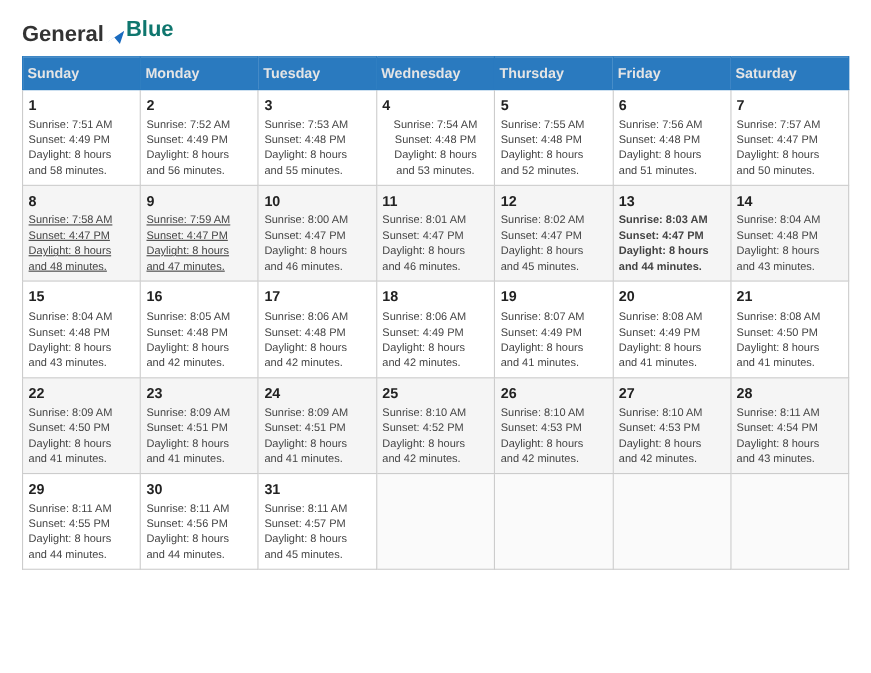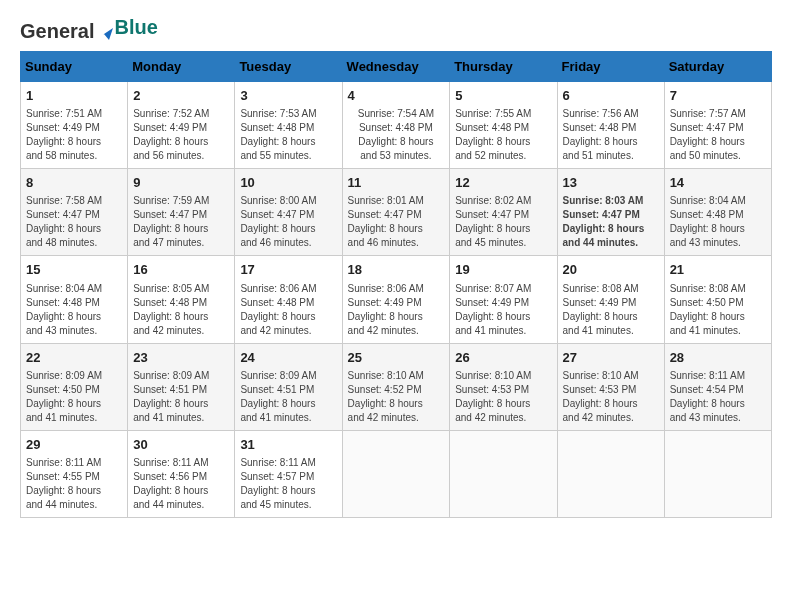--- a/index.html
+++ b/index.html
@@ -34,21 +34,21 @@
       color: #555;
       margin-top: 2px;
     }
     .calendar {
       width: 100%;
       border-collapse: collapse;
       font-size: 11px;
     }
     .calendar thead th {
       background-color: #2a7abf;
-      color: #000000;
+      color: #e5e5e5;
       padding: 7px 4px;
       text-align: left;
       font-size: 13px;
       font-weight: bold;
       border: 1px solid #2a7abf;
     }
     .calendar tbody td {
       vertical-align: top;
       padding: 5px 5px;
       border: 1px solid #ccc;
@@ -155,28 +155,28 @@
           <span class="day-num">7</span>
           <div class="day-info" style="white-space: pre-line;">Sunrise: 7:57 AM
 Sunset: 4:47 PM
 Daylight: 8 hours
 and 50 minutes.</div>
         </td>
       </tr>
       <tr>
         <td>
           <span class="day-num">8</span>
-          <div class="day-info" style="white-space: pre-line;">Sunrise: 7:58 AM
+          <div class="day-info" style="white-space: pre-line; text-decoration: underline;">Sunrise: 7:58 AM
 Sunset: 4:47 PM
 Daylight: 8 hours
 and 48 minutes.</div>
         </td>
         <td>
           <span class="day-num">9</span>
-          <div class="day-info" style="white-space: pre-line;">Sunrise: 7:59 AM
+          <div class="day-info" style="white-space: pre-line; text-decoration: underline;">Sunrise: 7:59 AM
 Sunset: 4:47 PM
 Daylight: 8 hours
 and 47 minutes.</div>
         </td>
         <td>
           <span class="day-num">10</span>
           <div class="day-info" style="white-space: pre-line;">Sunrise: 8:00 AM
 Sunset: 4:47 PM
 Daylight: 8 hours
 and 46 minutes.</div>

